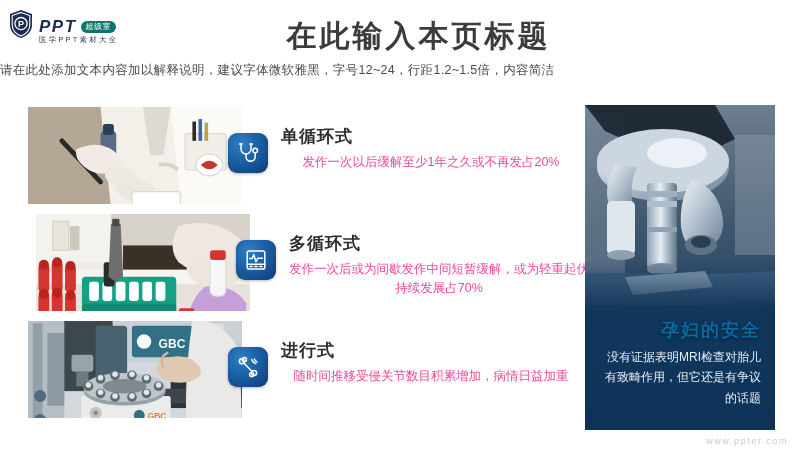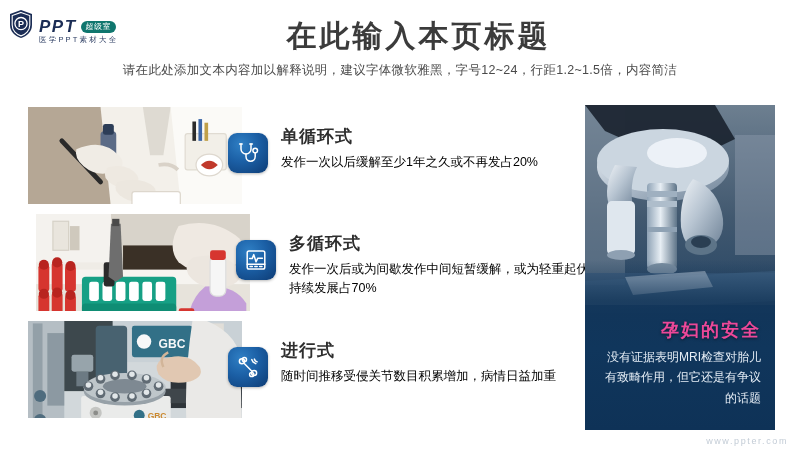--- a/index.html
+++ b/index.html
@@ -17,53 +17,53 @@
   .logo-row1{display:flex;align-items:center;gap:4px;}
   .logo-ppt{font-size:17px;font-weight:bold;color:#1b2d55;letter-spacing:1.5px;
             font-style:italic;line-height:1;}
   .logo-badge{background:#0f766e;color:#fff;font-size:8px;padding:1px 5px;
               border-radius:7px;line-height:1.25;letter-spacing:.5px;white-space:nowrap;}
   .logo-sub{font-size:7.5px;color:#2b3c62;letter-spacing:2.2px;line-height:1;white-space:nowrap;}
 
   
   .title{position:absolute;left:0;right:0;top:16px;text-align:center;
          font-size:30px;font-weight:bold;color:#3b3b3b;letter-spacing:3px;padding-left:37px;}
-  .subtitle{position:absolute;left:0;right:0;top:62px;text-align:center;
+  .subtitle{position:absolute;left:0;right:0;top:62px;text-align:left;
             font-size:12.5px;color:#4a4a4a;letter-spacing:.3px;}
 
   
   .row{position:absolute;left:28px;width:540px;height:97px;}
   .row1{top:107px;}
   .row2{top:214px;margin-left:8px;}
   .row3{top:321px;}
 
   .thumb{position:absolute;left:0;top:0;width:214px;height:97px;overflow:hidden;
          background:#d9d9d9;}
   .thumb .scene{position:absolute;inset:0;}
 
   .icon-box{position:absolute;left:200px;top:26px;width:40px;height:40px;border-radius:9px;
             background:radial-gradient(circle at 32% 28%,#2f7fc4 0%,#1b5fa5 45%,#0d3b74 100%);
             box-shadow:0 1px 3px rgba(0,0,0,.28);display:flex;align-items:center;justify-content:center;}
   .icon-box svg{display:block;}
 
   .row-head{position:absolute;left:253px;top:18px;font-size:17px;font-weight:bold;
             color:#2e2e2e;letter-spacing:1px;}
   .row-desc{position:absolute;left:253px;top:46px;width:300px;font-size:12.5px;
-            color:#000000;line-height:1.55;}
+            color:#ec4899;line-height:1.55;text-align:center;}
 
   
   .panel{position:absolute;left:585px;top:105px;width:190px;height:325px;overflow:hidden;}
   .panel-photo{position:absolute;inset:0;
     background:linear-gradient(170deg,#5c7083 0%,#43586d 22%,#2c4662 48%,#1b3a59 70%,#123050 100%);}
   .scope{position:absolute;inset:0;}
   .panel-overlay{position:absolute;left:0;right:0;bottom:0;height:170px;
     background:linear-gradient(to bottom,rgba(14,48,83,0) 0%,rgba(14,48,83,.72) 24%,
       #10365c 52%,#0e3257 100%);}
   .panel-title{position:absolute;left:10px;right:14px;bottom:88px;text-align:right;
-    font-size:18px;font-weight:bold;color:#ec4899;letter-spacing:2px;
+    font-size:18px;font-weight:bold;color:#0369a1;letter-spacing:2px;
     text-shadow:0 1px 3px rgba(0,0,0,.5);}
   .panel-body{position:absolute;left:12px;right:14px;bottom:22px;text-align:right;
     font-size:12px;color:#e6eef6;line-height:1.7;}
 
   
   .watermark{position:absolute;right:12px;bottom:4px;font-size:9px;color:#c3ccd6;
              letter-spacing:1.6px;}
 </style>
 </head>
 <body>

